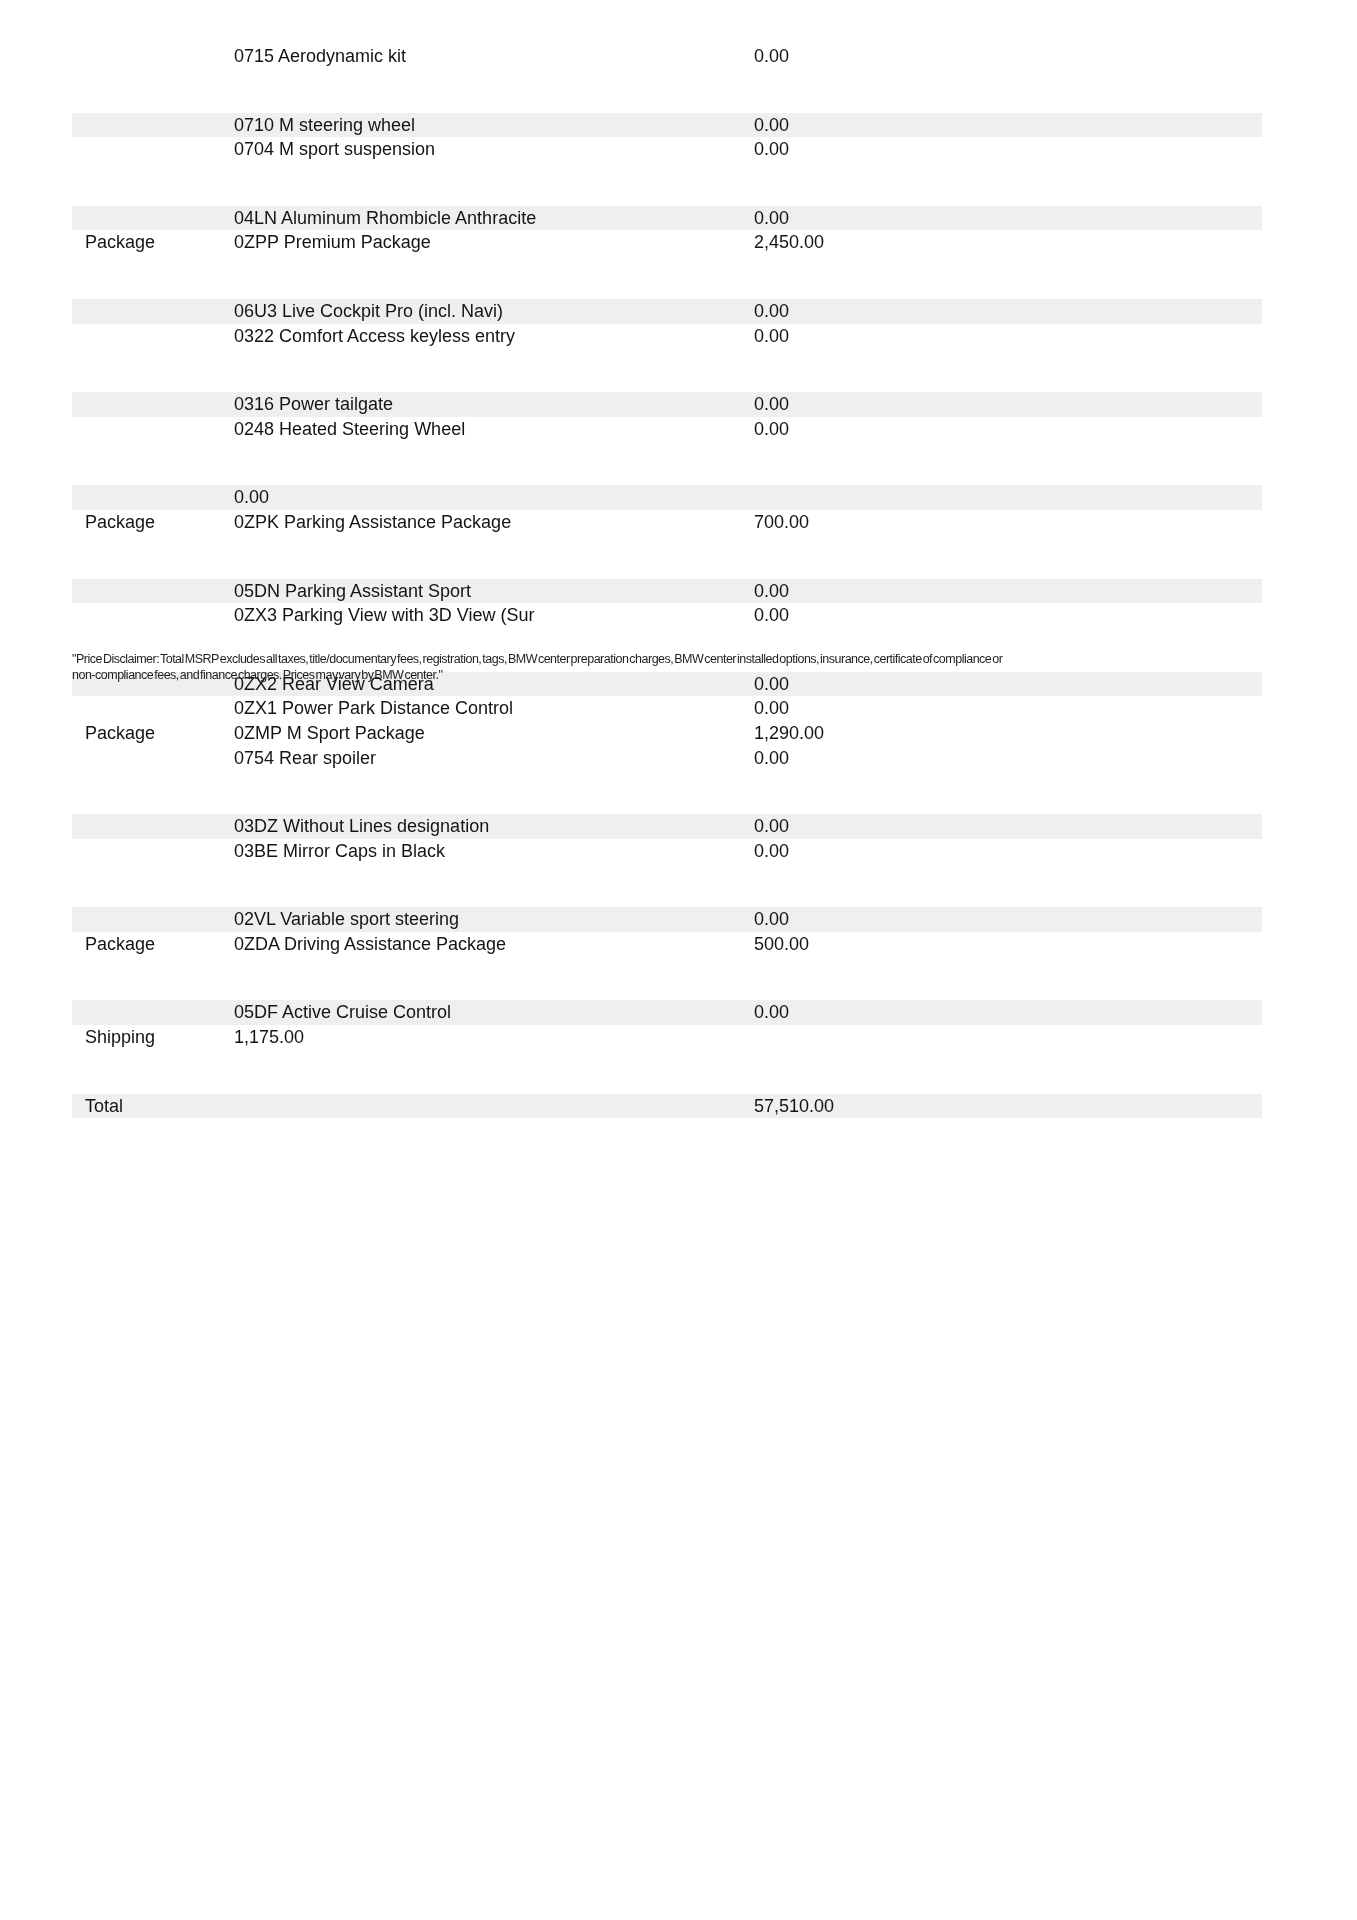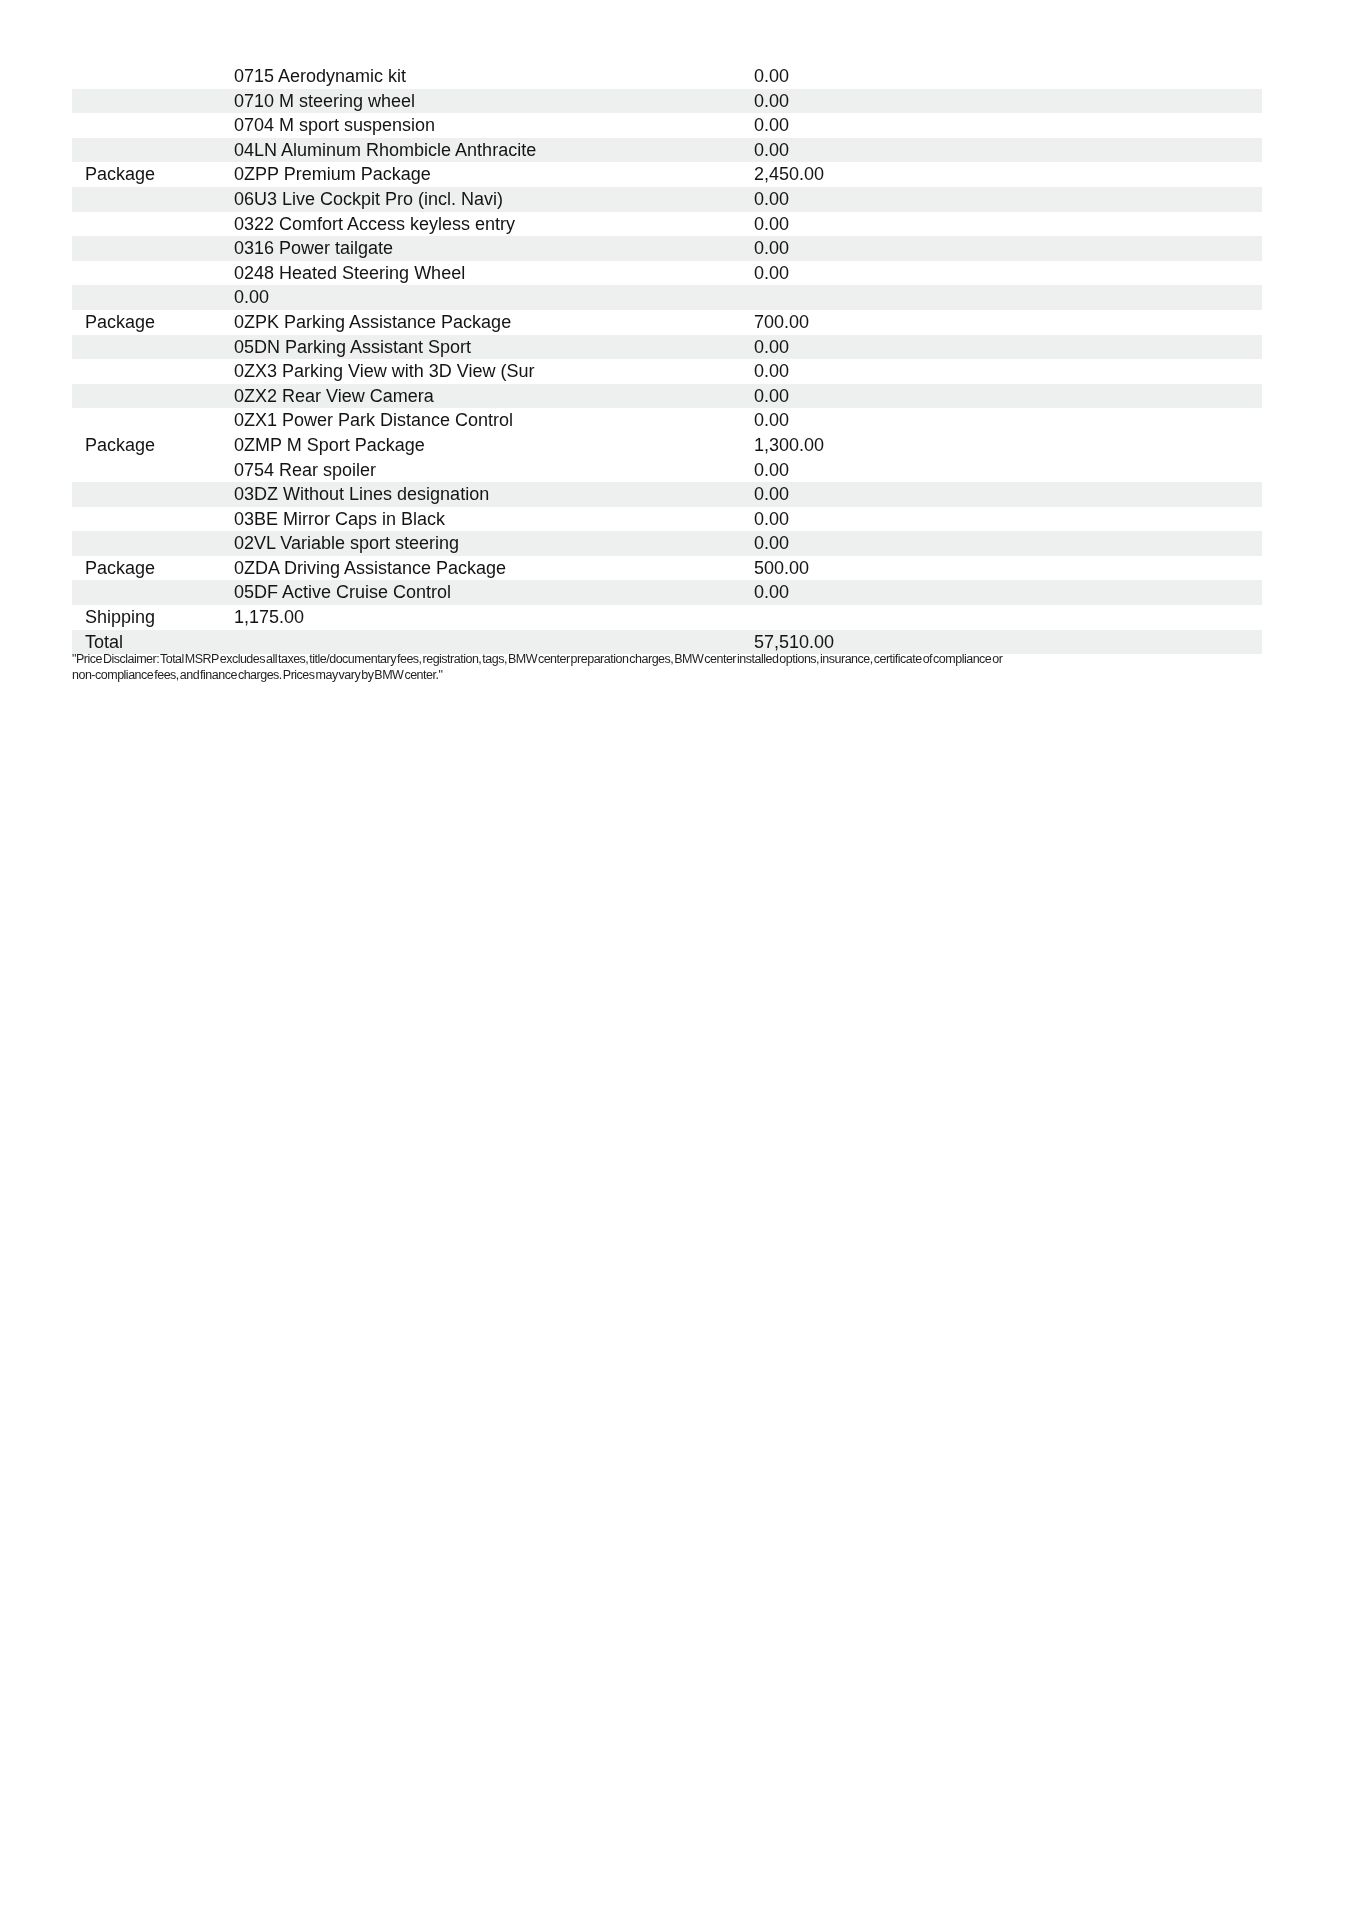--- a/index.html
+++ b/index.html
@@ -16,33 +16,34 @@
   .page {
     position: absolute;
     left: 0; top: 0;
     width: 1357px;
     height: 1920px;
     background: var(--background, #ffffff);
   }
   .table-wrap {
     position: absolute;
     left: 72px;
-    top: 64px;
+    top: 44px;
     width: 1190px;
   }
   .row {
     display: flex;
     align-items: center;
     height: 24.6px;
     font-size: 18px;
     line-height: 24.6px;
     white-space: nowrap;
   }
   .row.shaded {
     background: var(--stripe, #edf0ee);
+    margin-top: 44px;
   }
   .cell { overflow: hidden; }
   .cell.cat {
     width: 162px;
     padding-left: 13px;
     flex: 0 0 162px;
   }
   .cell.desc {
     width: 520px;
     flex: 0 0 520px;
@@ -157,21 +158,21 @@
   </div>
       <div class="row">
     <div class="cell cat"></div>
     <div class="cell desc">0ZX1 Power Park Distance Control</div>
     <div class="cell price">0.00</div>
     <div class="cell spacer"></div>
   </div>
       <div class="row">
     <div class="cell cat">Package</div>
     <div class="cell desc">0ZMP M Sport Package</div>
-    <div class="cell price">1,300.00</div>
+    <div class="cell price">1,290.00</div>
     <div class="cell spacer"></div>
   </div>
       <div class="row">
     <div class="cell cat"></div>
     <div class="cell desc">0754 Rear spoiler</div>
     <div class="cell price">0.00</div>
     <div class="cell spacer"></div>
   </div>
       <div class="row shaded">
     <div class="cell cat"></div>

